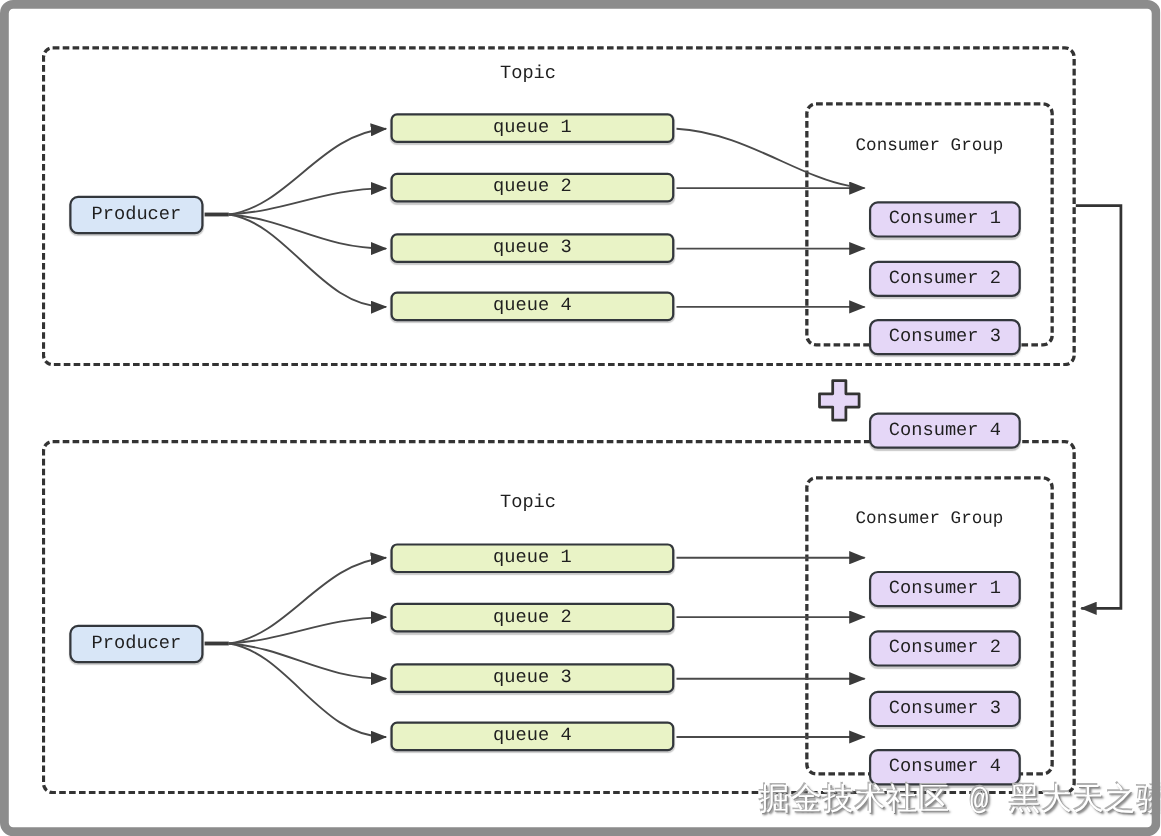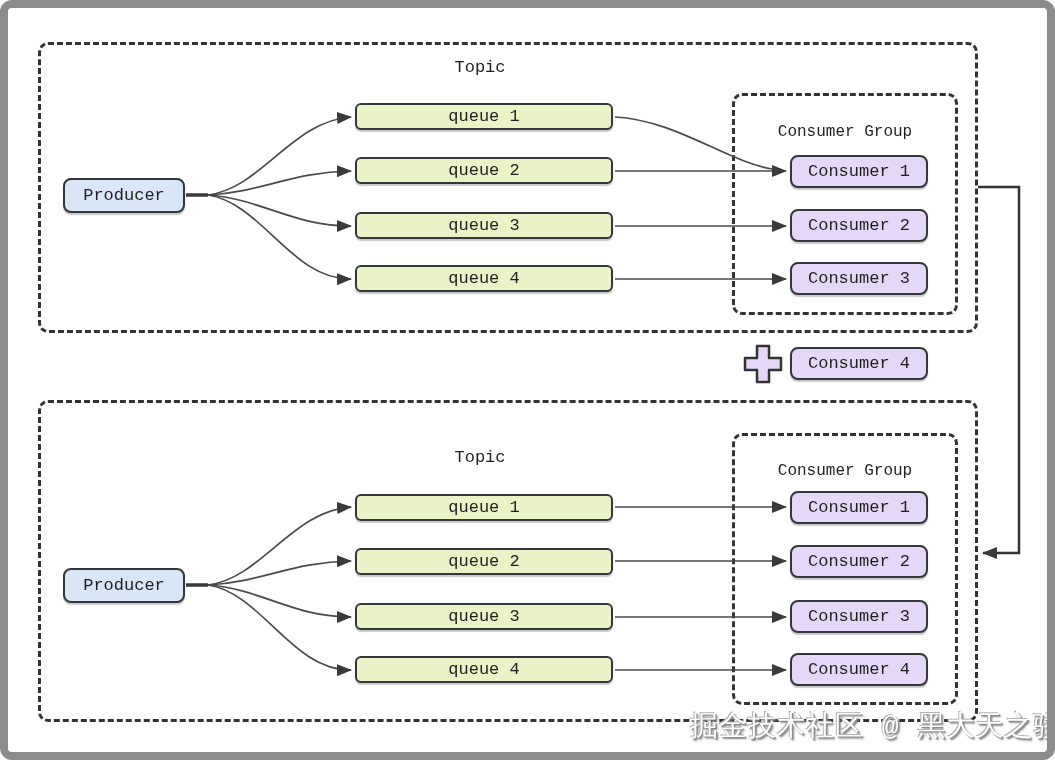--- a/index.html
+++ b/index.html
@@ -20,21 +20,21 @@
     position:absolute; border:3px dashed var(--dash); border-radius:10px;
     background:transparent; box-sizing:border-box;
   }
   .node{
     position:absolute; box-sizing:border-box; display:flex; align-items:center; justify-content:center;
     border:2.5px solid var(--box_border); border-radius:8px; font-size:17px;
     box-shadow:0 1.5px 1px rgba(60,60,60,0.28); z-index:10;
   }
   .producer{ background:var(--producer_fill); }
   .queue{ background:var(--queue_fill); border-radius:6px; }
-  .consumer{ background:var(--consumer_fill); }
+  .consumer{ background:var(--consumer_fill);margin-top:28px; }
   .float-label{
     position:absolute; font-size:17px; text-align:center; z-index:5; white-space:nowrap;
   }
   .wires{ position:absolute; left:0; top:0; width:1055px; height:760px; z-index:4; }
   .wire{ fill:none; stroke:var(--arrow); stroke-width:1.7; }
   .stub{ fill:none; stroke:#3a3a3a; stroke-width:3.5; }
   .connector{ fill:none; stroke:#333333; stroke-width:2.5; }
   .plus{ fill:var(--consumer_fill); stroke:#333333; stroke-width:2.5; stroke-linejoin:round; }
   .watermark{
     position:absolute; left:690px; top:707px; z-index:40; font-size:28px; letter-spacing:1px;

